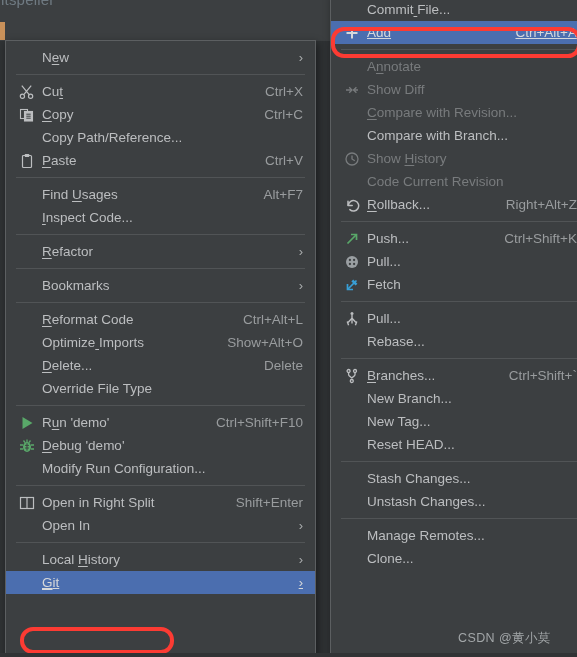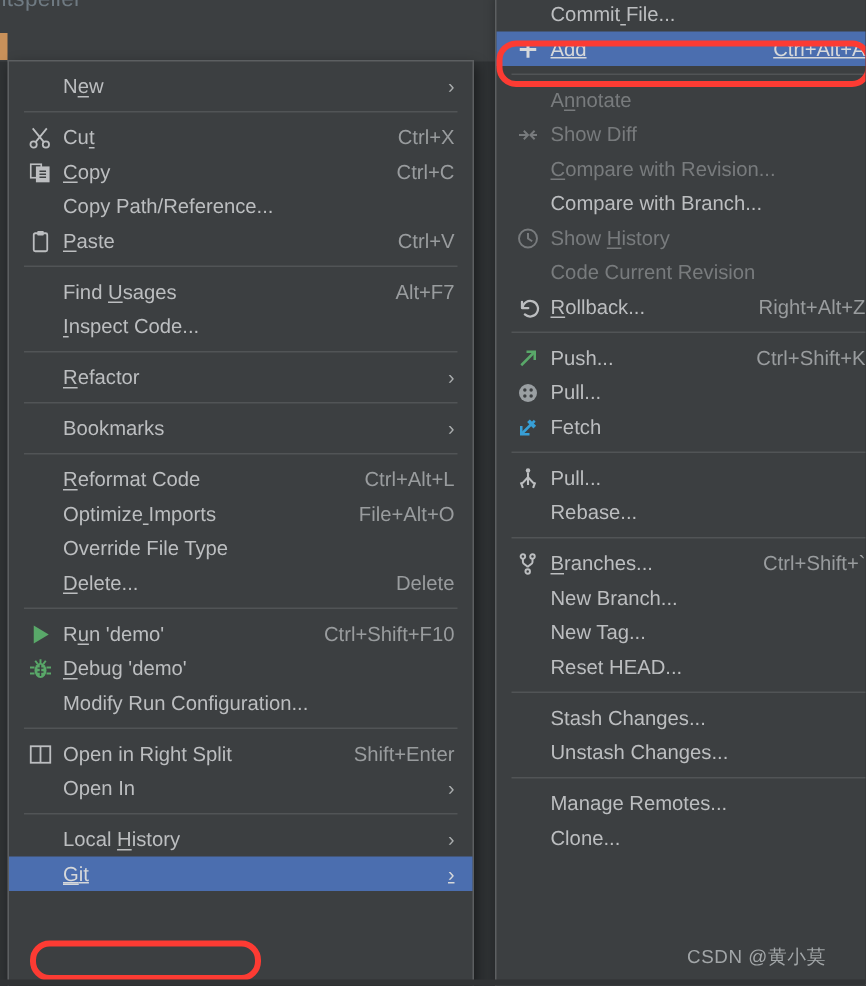--- a/index.html
+++ b/index.html
@@ -149,30 +149,30 @@
     </div>
     <div class="sep"></div>
     <div class="mi">
       <span class="ic"></span>
       <span class="lbl"><u>R</u>eformat Code</span>
       <span class="acc">Ctrl+Alt+L</span>
     </div>
     <div class="mi">
       <span class="ic"></span>
       <span class="lbl">Optimize<u> </u>Imports</span>
-      <span class="acc">File+Alt+O</span>
-    </div>
-    <div class="mi">
-      <span class="ic"></span>
-      <span class="lbl">Override File Type</span>
+      <span class="acc">Show+Alt+O</span>
     </div>
     <div class="mi">
       <span class="ic"></span>
       <span class="lbl"><u>D</u>elete...</span>
       <span class="acc">Delete</span>
+    </div>
+    <div class="mi">
+      <span class="ic"></span>
+      <span class="lbl">Override File Type</span>
     </div>
     <div class="sep"></div>
     <div class="mi">
       <span class="ic">
         <svg width="16" height="16" viewBox="0 0 16 16">
           <path d="M3.5 2 L13.5 8 L3.5 14 Z" fill="#59a869"></path>
         </svg>
       </span>
       <span class="lbl">R<u>u</u>n 'demo'</span>
       <span class="acc">Ctrl+Shift+F10</span>

